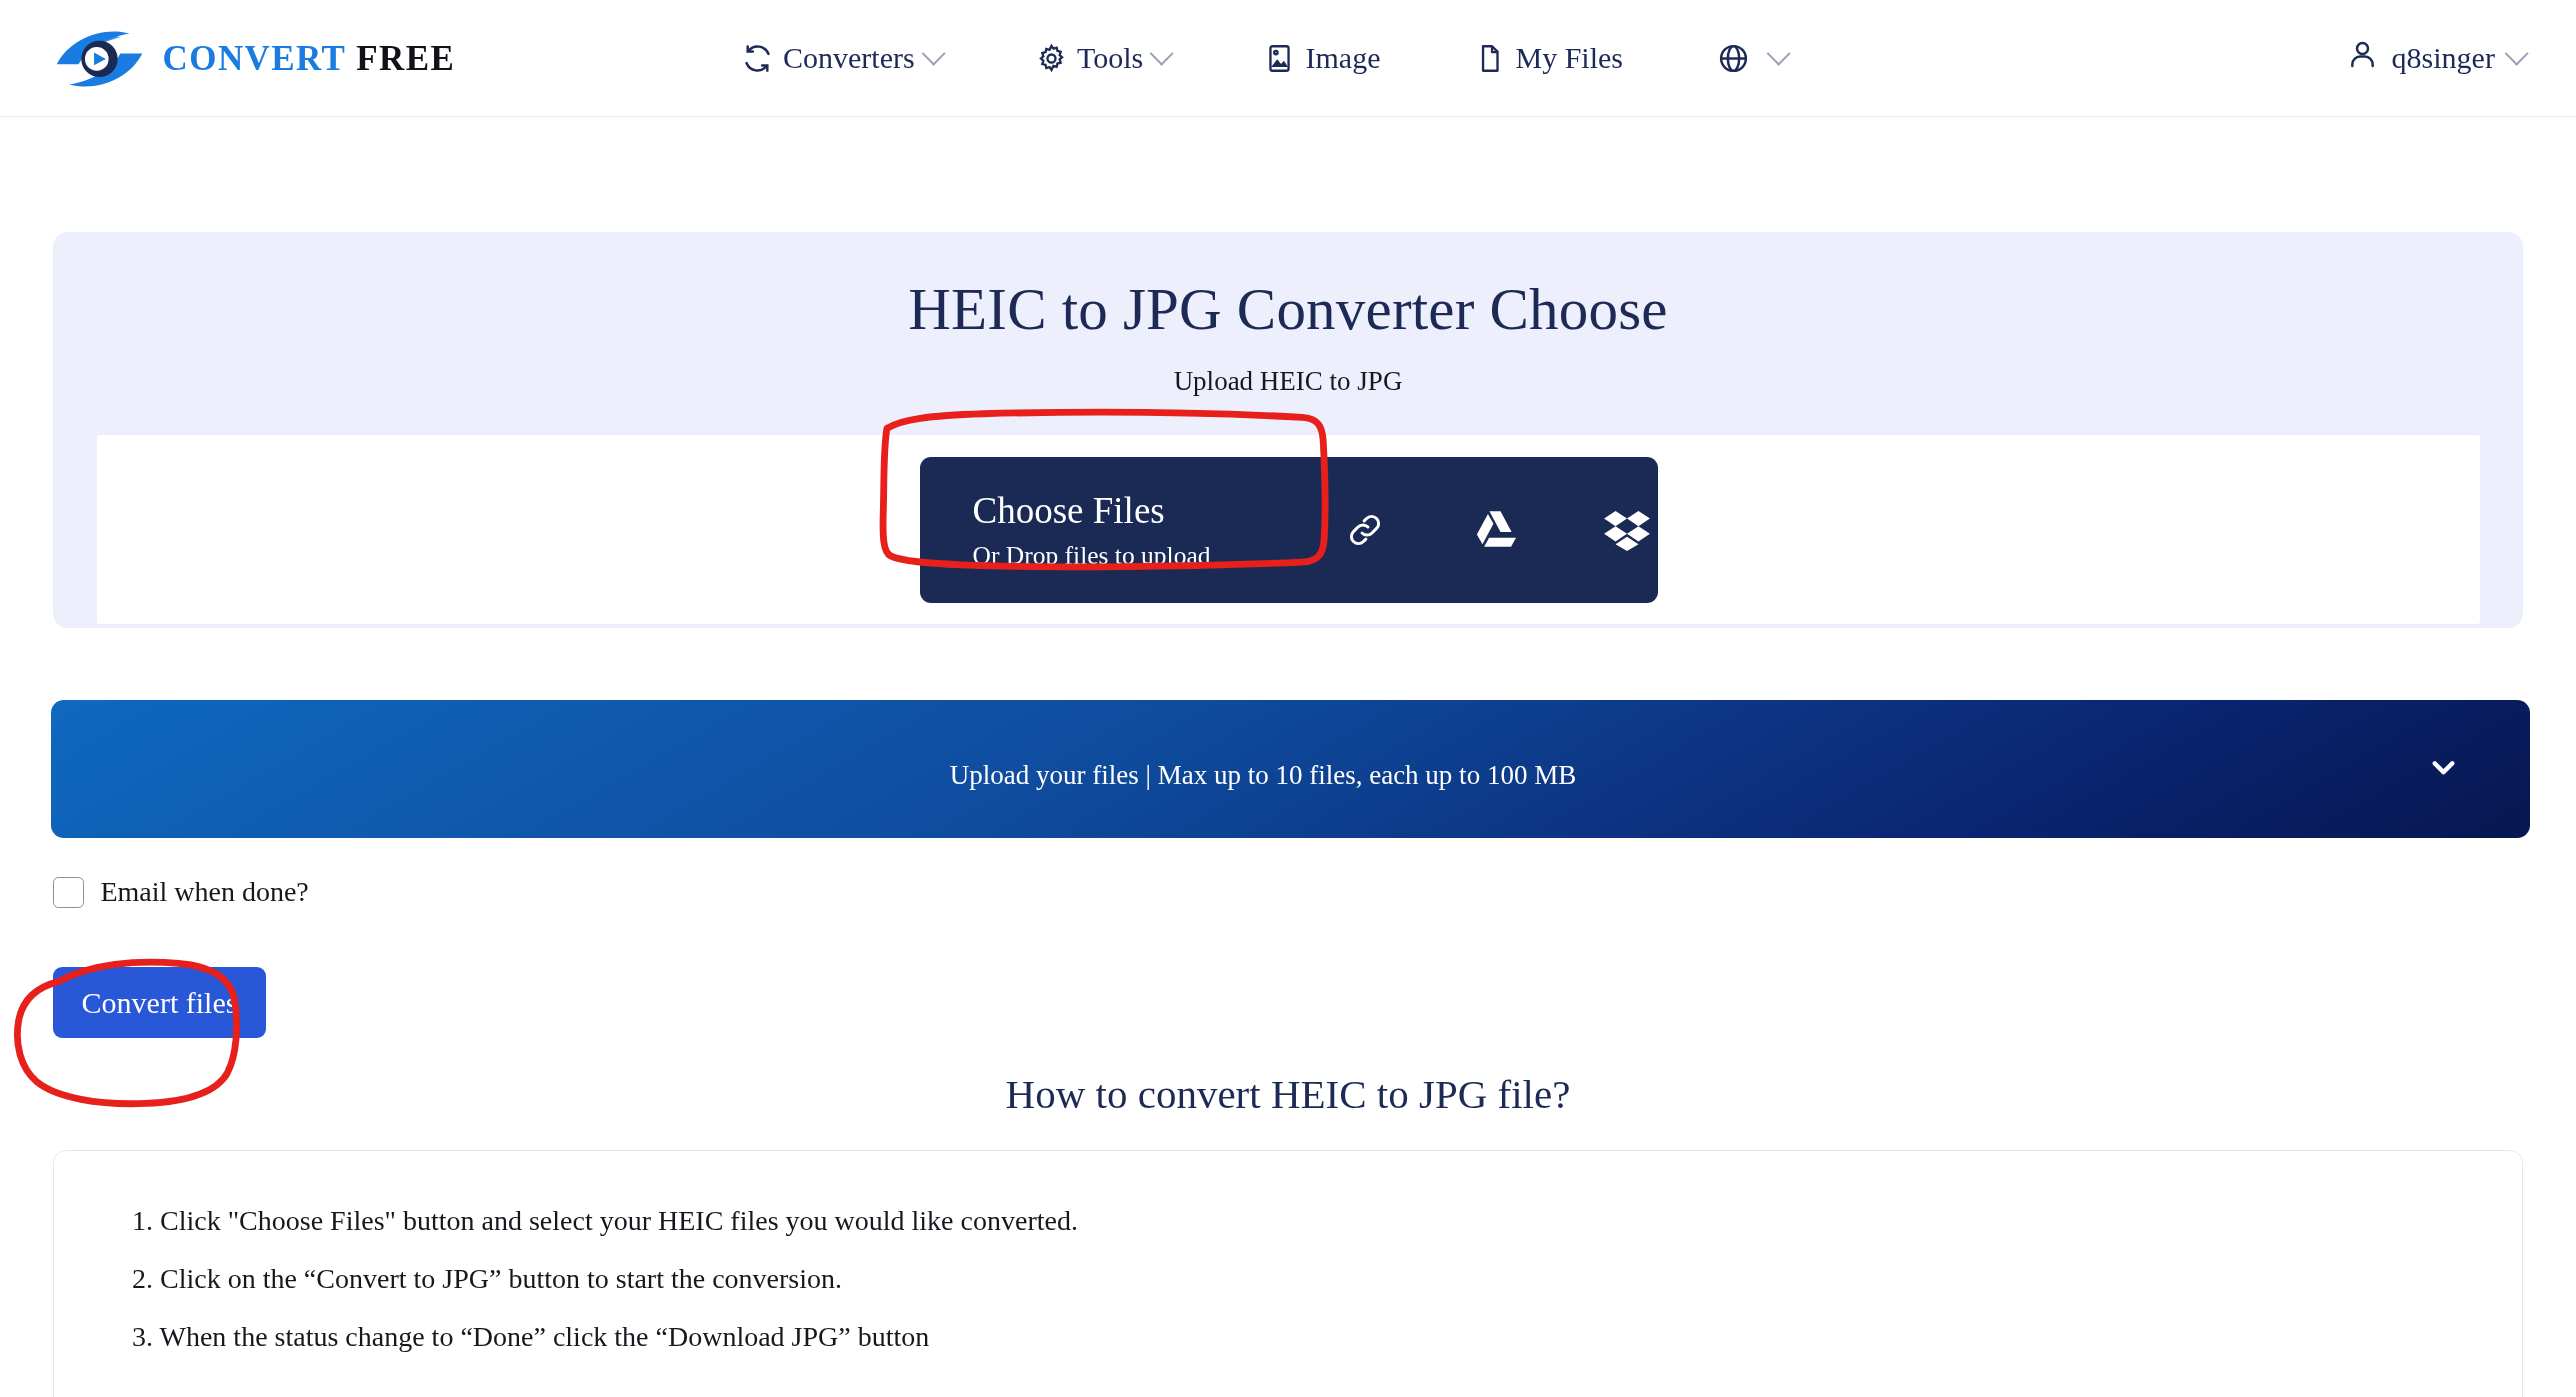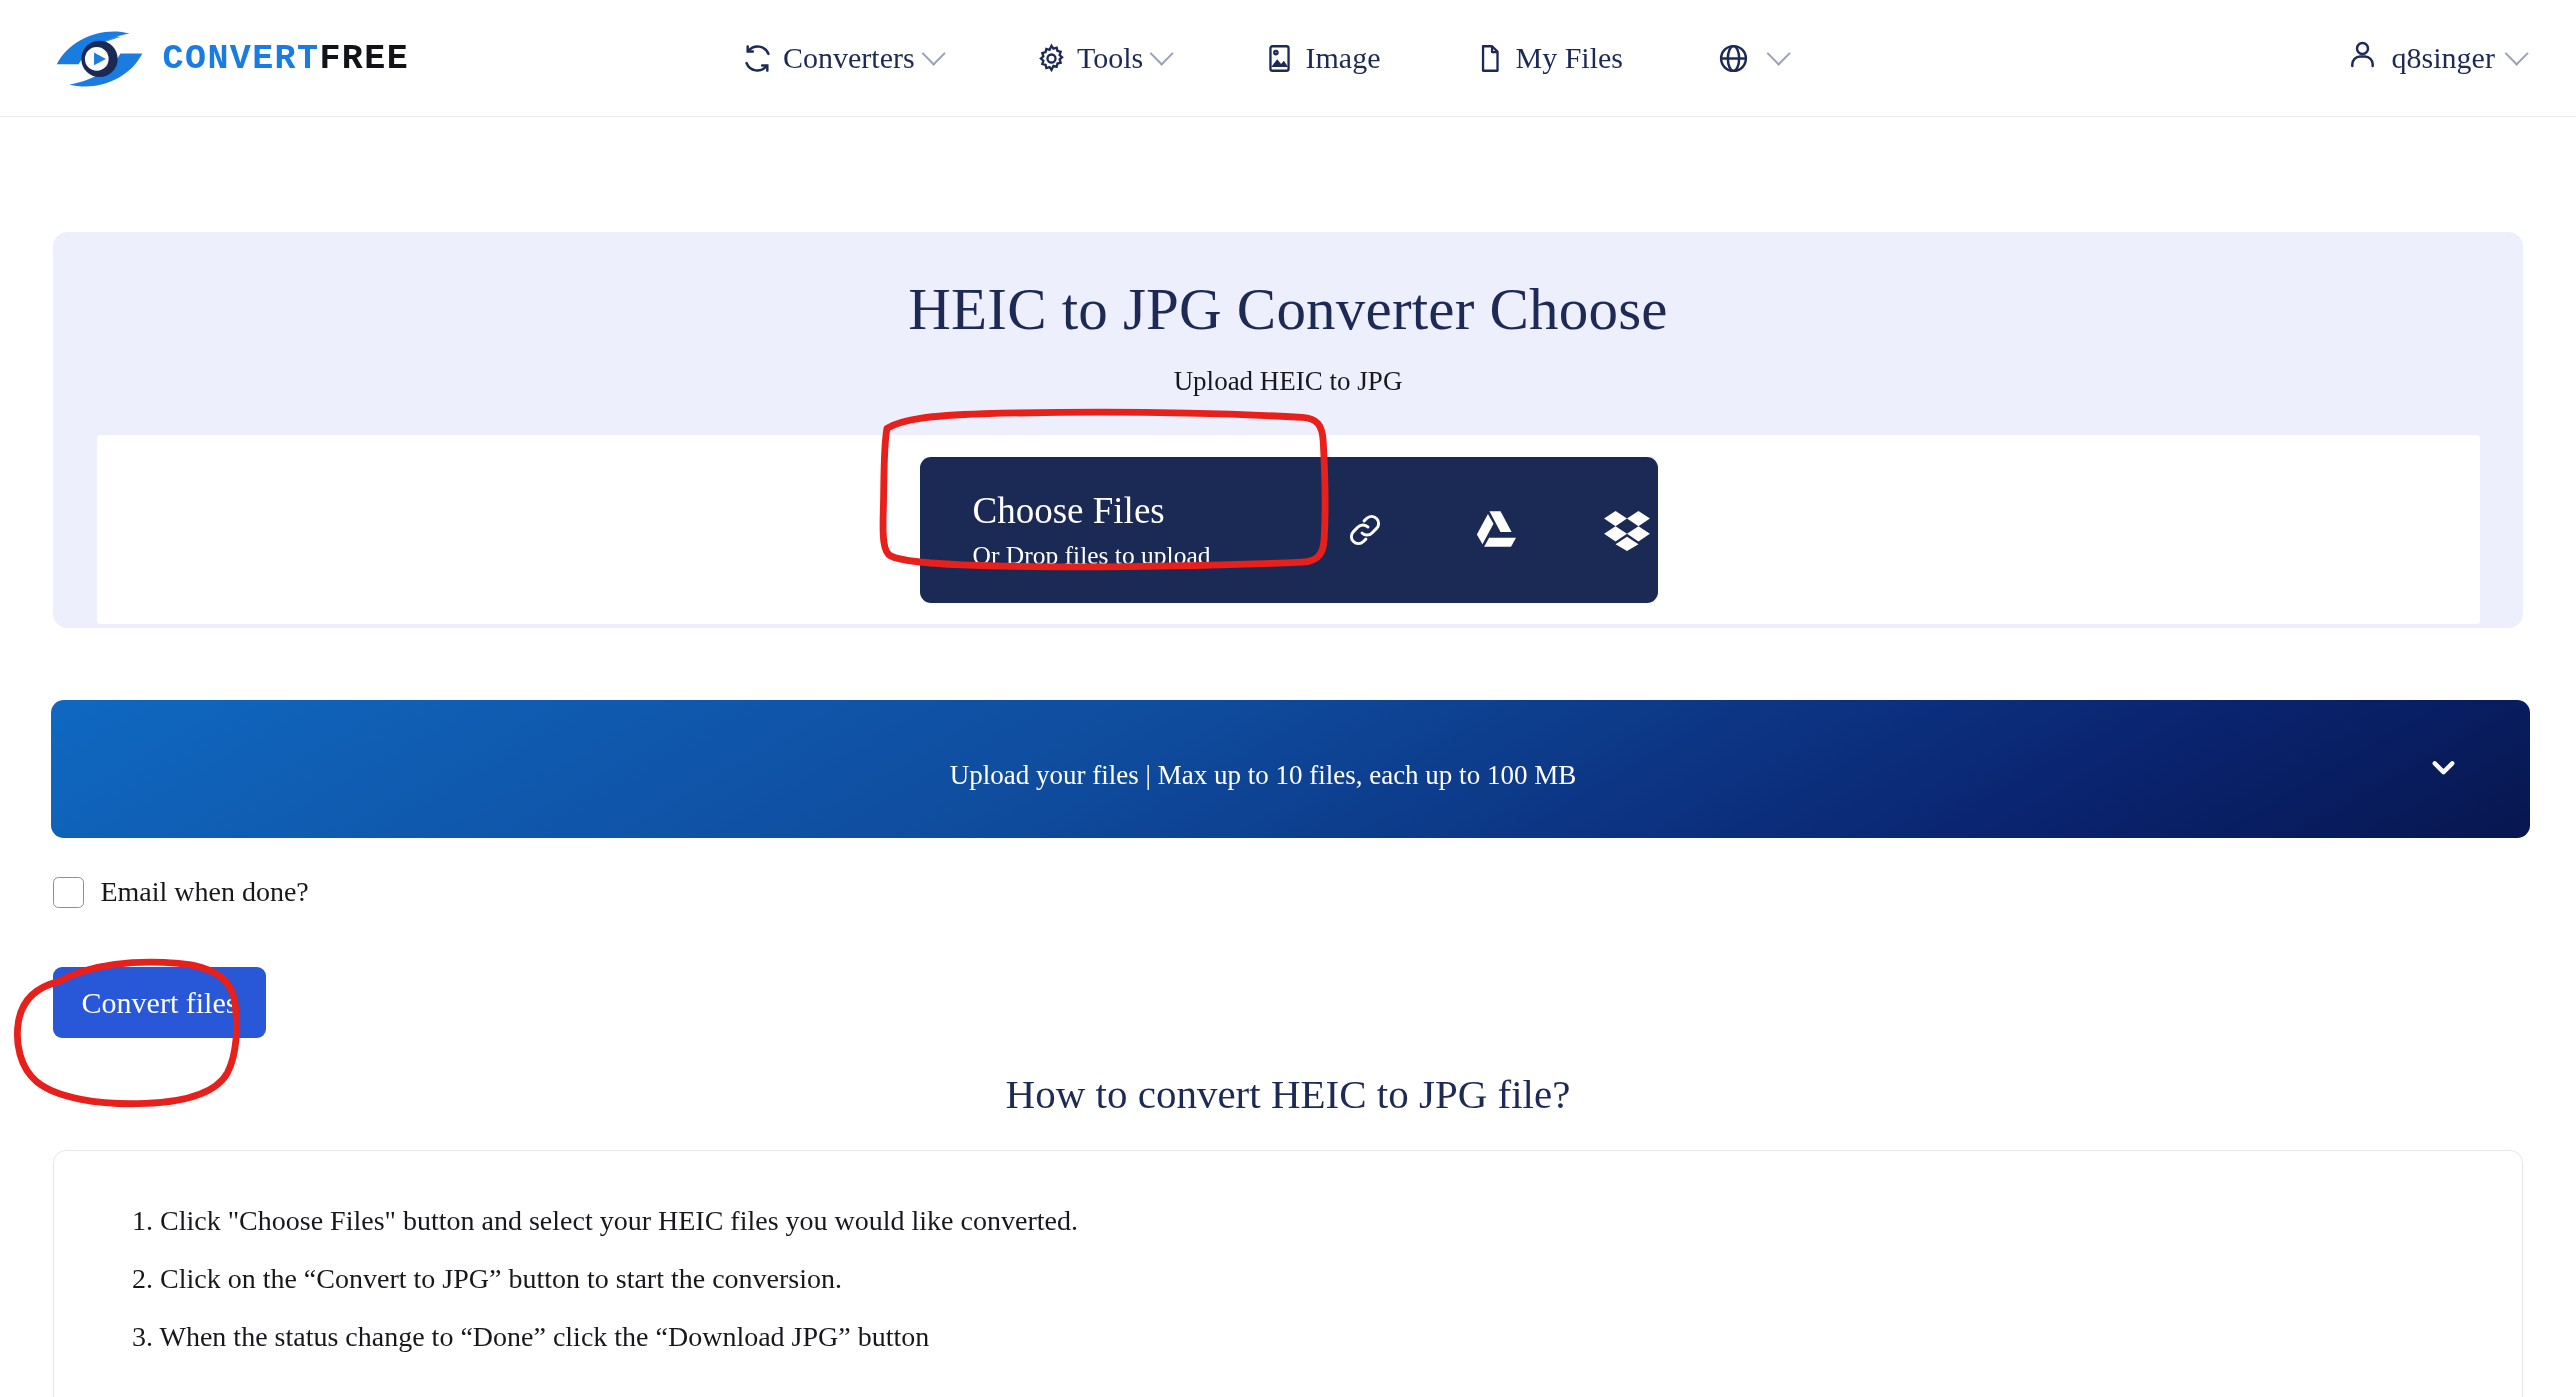--- a/index.html
+++ b/index.html
@@ -25,26 +25,26 @@
     position: absolute;
     left: 51px;
     top: 50%;
     transform: translateY(-50%);
     display: flex;
     align-items: center;
     gap: 14.6px;
   }
   .logo-mark { width: 97px; height: 71px; display: block; }
   .logo-text {
-    font-family: Liberation Mono, monospace;
+    font-family: Liberation Serif, serif;
     font-weight: bold;
     font-size: 35px;
     letter-spacing: 1.4px;
     display: flex;
-    gap: 0;
+    gap: 10px;
   }
   .logo-convert { color: #1a7ce0; }
   .logo-free { color: #111318; }
 
   .nav {
     position: absolute;
     left: 780;
     display: flex;
     align-items: center;
     gap: 0px;

